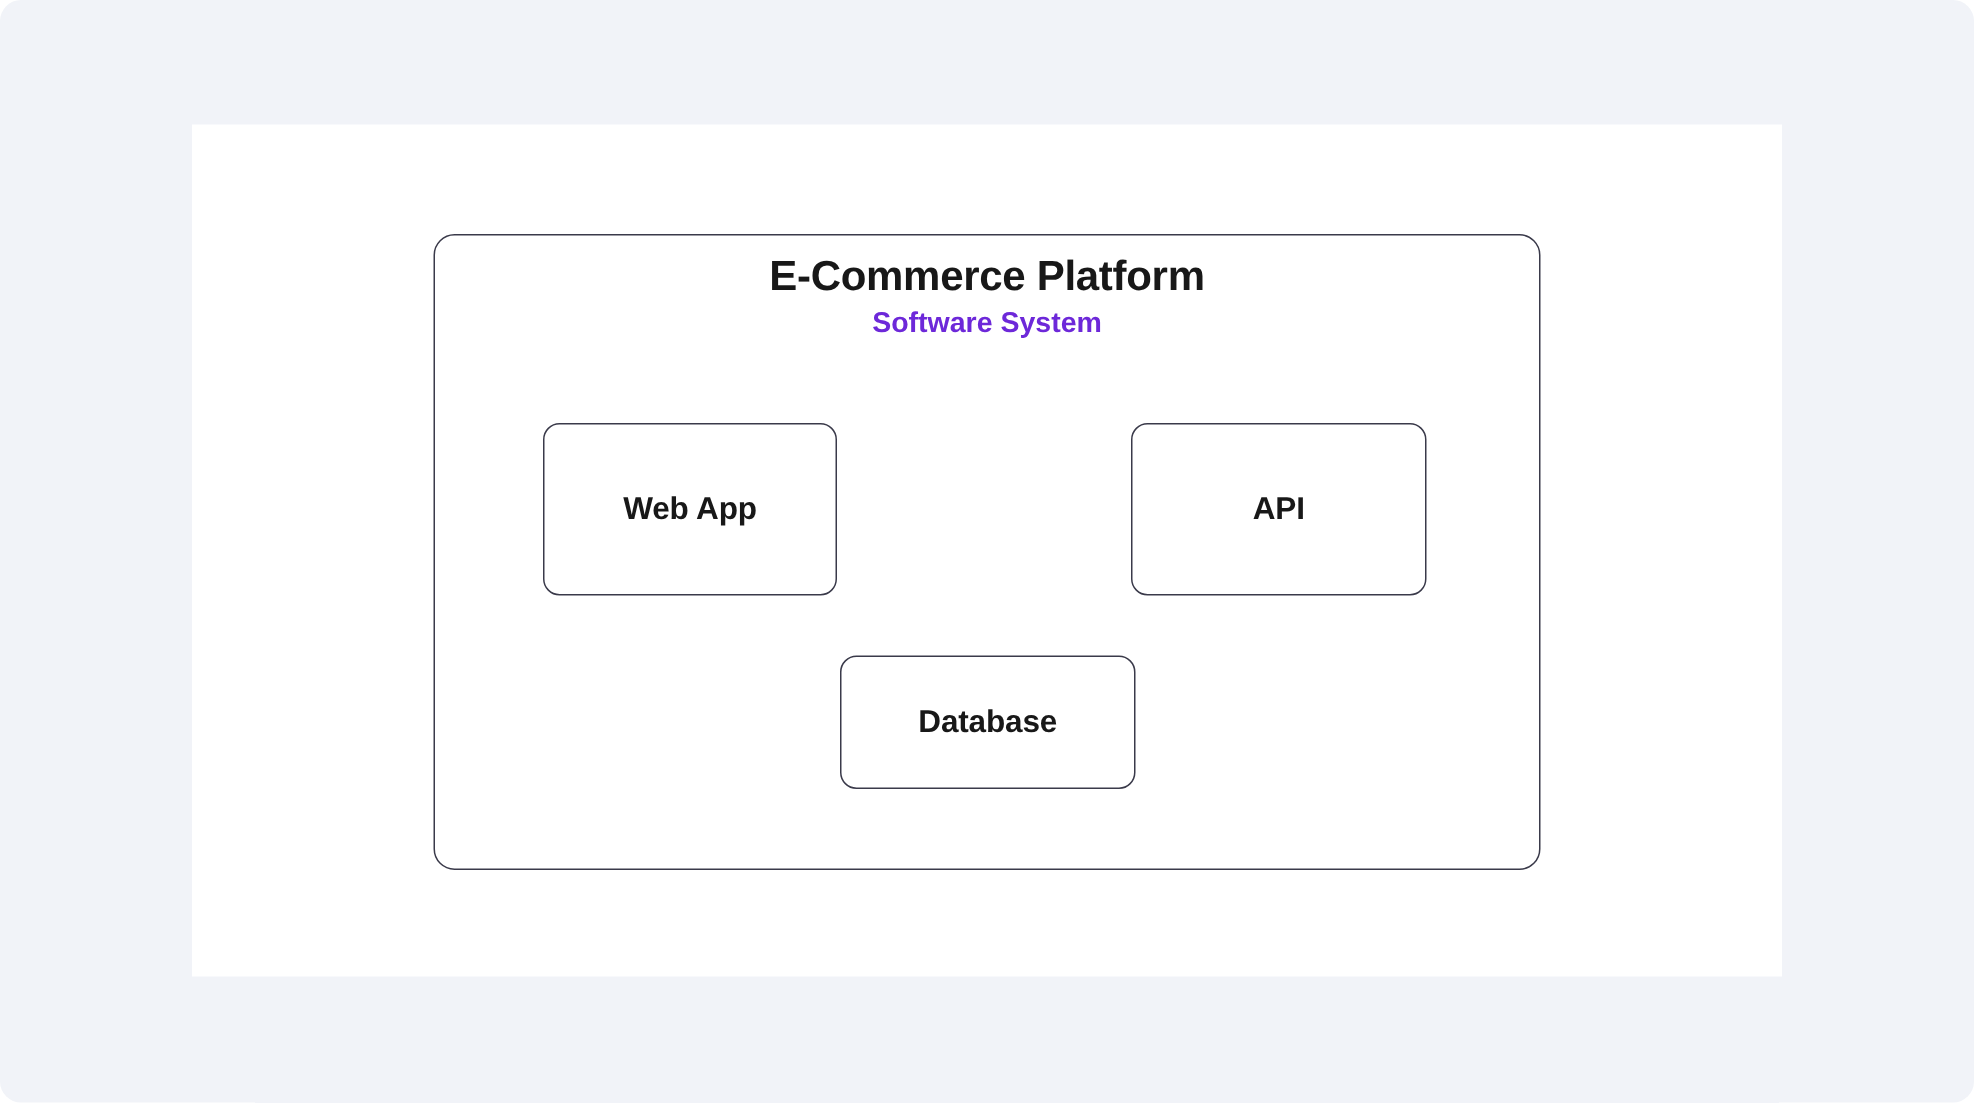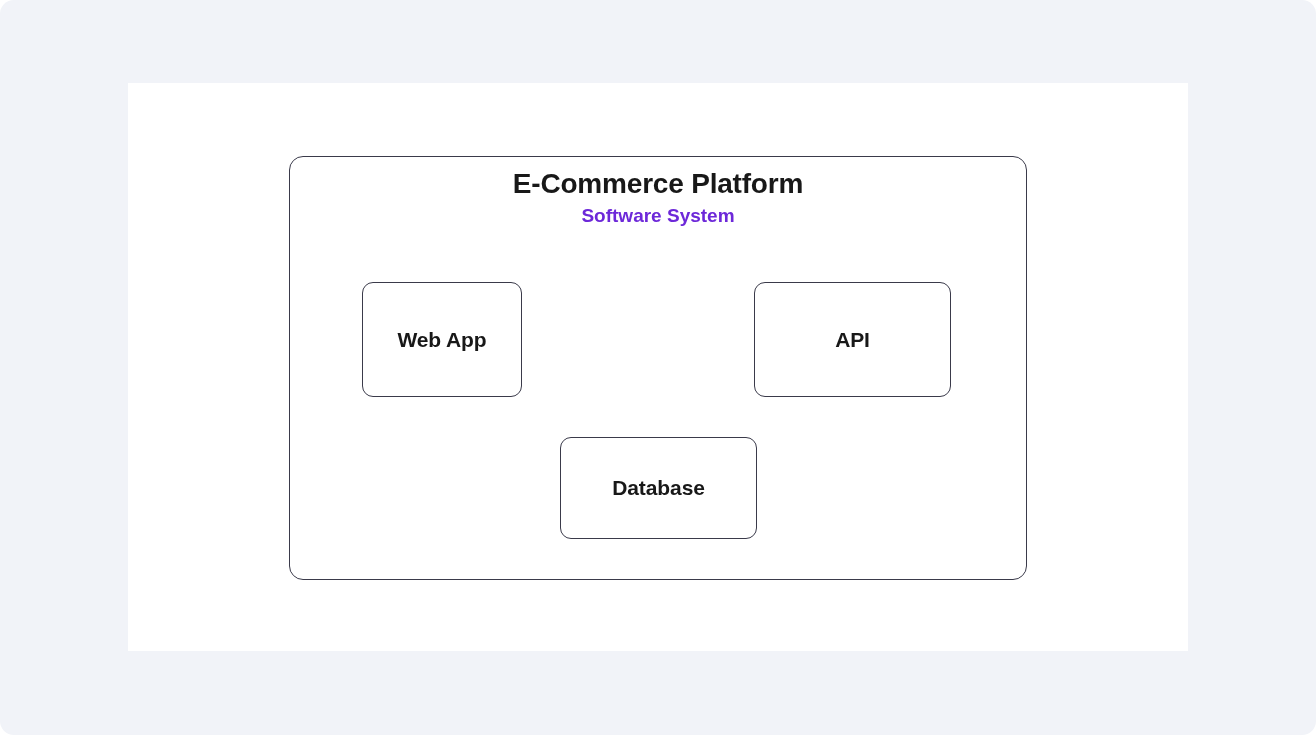--- a/index.html
+++ b/index.html
@@ -91,34 +91,34 @@
     color: #181818;
     text-align: center;
     line-height: 1.2;
     letter-spacing: -0.1px;
   }
 
   
   #box-webapp {
     left: 72px;      
     top: 125px;      
-    width: 160px;
+    width: 196px;
     height: 115px;
   }
   #box-api {
     left: 464px;     
     top: 125px;
     width: 197px;
     height: 115px;
   }
   #box-database {
     left: 270px;     
     top: 280px;      
     width: 197px;
-    height: 102px;
+    height: 89px;
   }
 </style>
 </head>
 <body>
 
 <div id="page-root">
 
   <div id="diagram-canvas">
 
     <div id="system-boundary">

